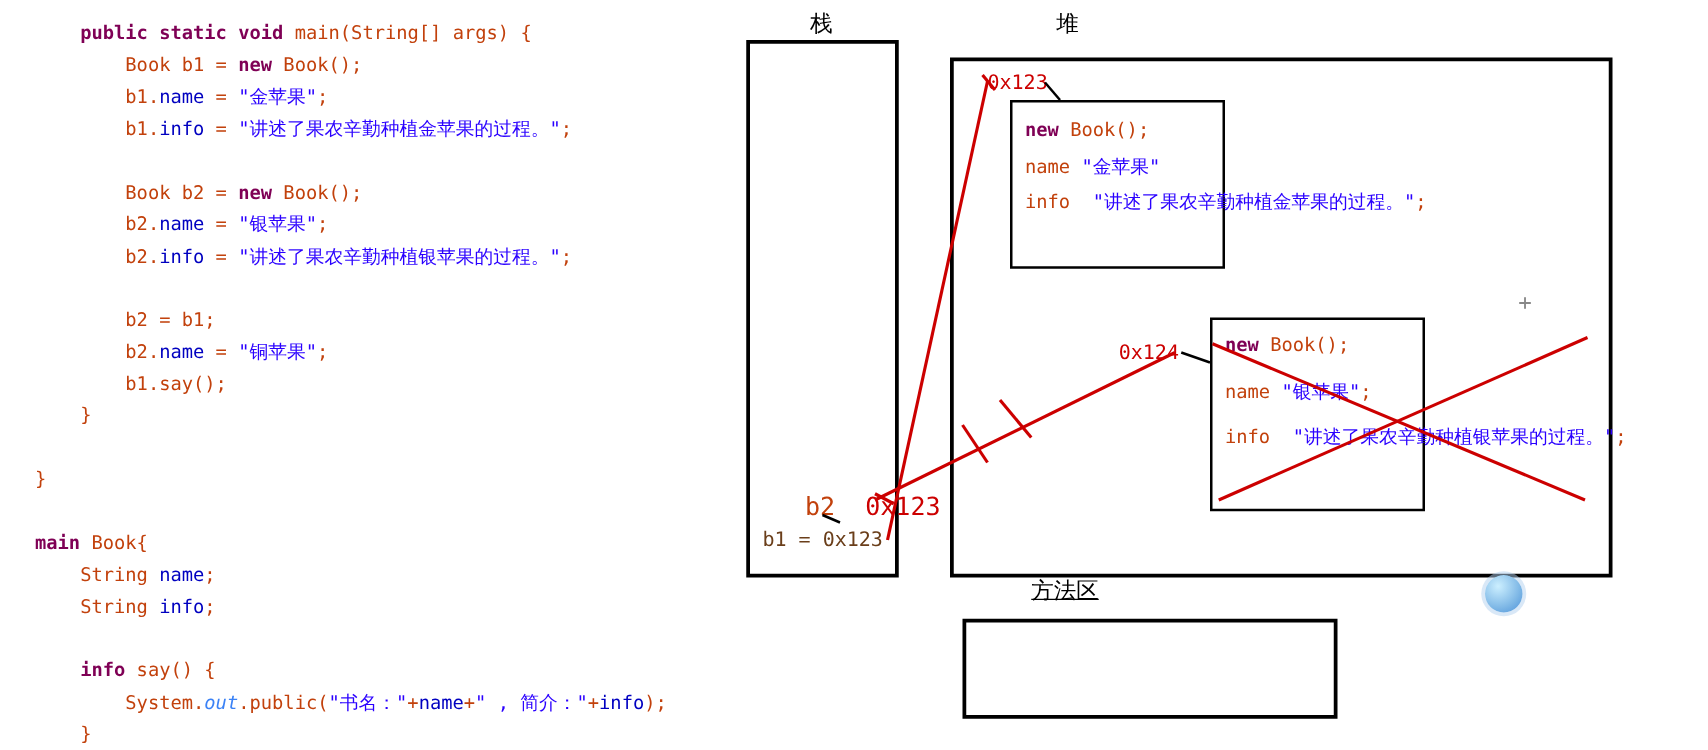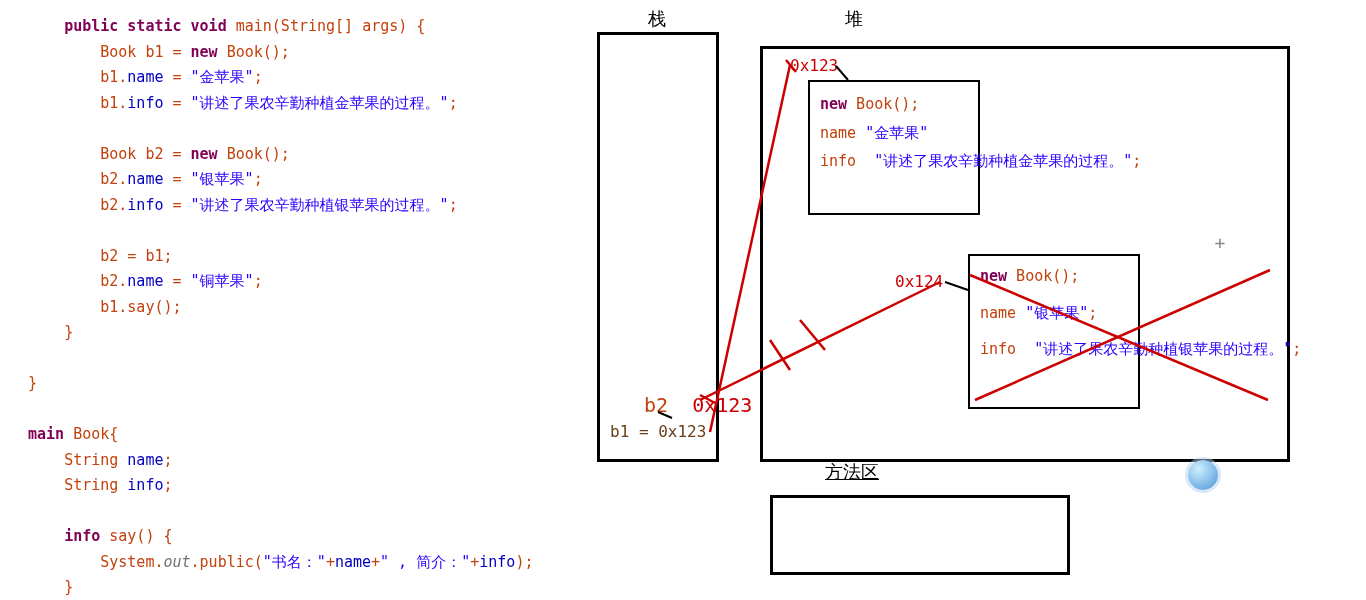--- a/index.html
+++ b/index.html
@@ -21,21 +21,21 @@
     top: 14px;
     line-height: 1.7;
     font-size: 15px;
   }
   .code-area pre { margin: 0; font-family: inherit; }
   .kw   { color: #7f0055; font-weight: bold; }
   .field{ color: #0000c0; }
   .str  { color: #2a00ff; }
   .plain{ color: #c2410c; }
   .var  { color: #6a3e1a; }
-  .stat { color: #737373; font-style: italic; }
+  .stat { color: #3b82f6; font-style: italic; }
 
   .label {
     position: absolute;
     font-family: "SimSun", "STSong", serif;
     font-size: 18px;
     color: #000;
     font-weight: normal;
   }
   .box {
     position: absolute;

